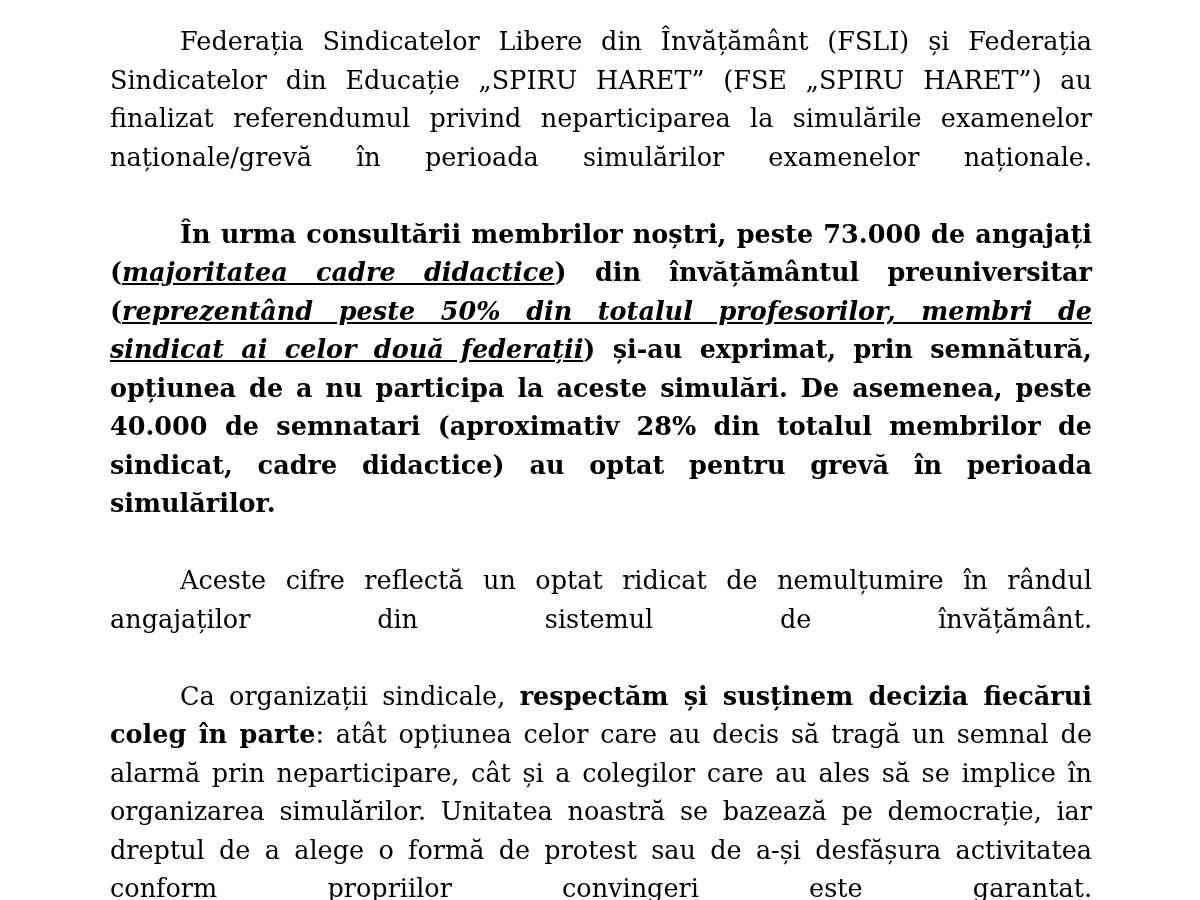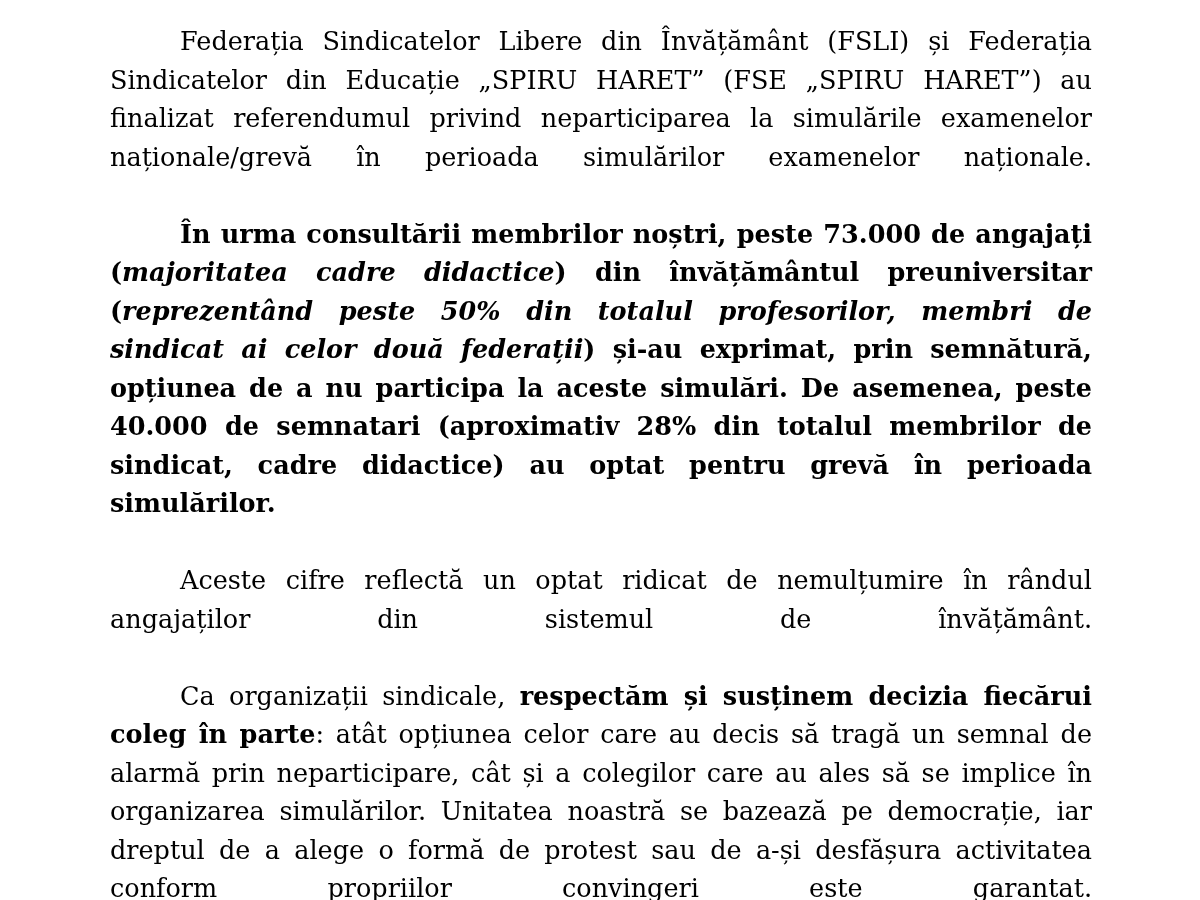--- a/index.html
+++ b/index.html
@@ -49,21 +49,21 @@
   }
 
   
   p.para::after {
     content: "";
     display: inline-block;
     width: 100%;
   }
 
   .b   { font-weight: bold; font-style: normal; }
-  .bi  { font-weight: bold; font-style: italic; }
+  .bi  { font-weight: bold; font-style: italic; text-decoration: underline; }
 
   
   p.para.bold .bi { font-weight: bold; font-style: italic; }
 </style>
 </head>
 <body>
 
 <div class="page">
   <div class="doc-body">
 

